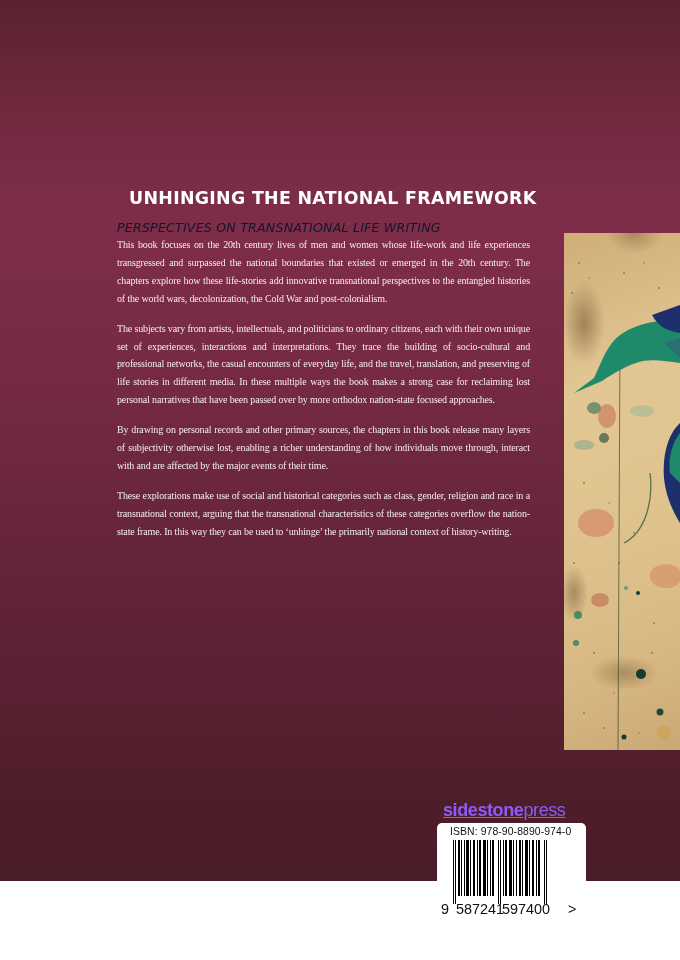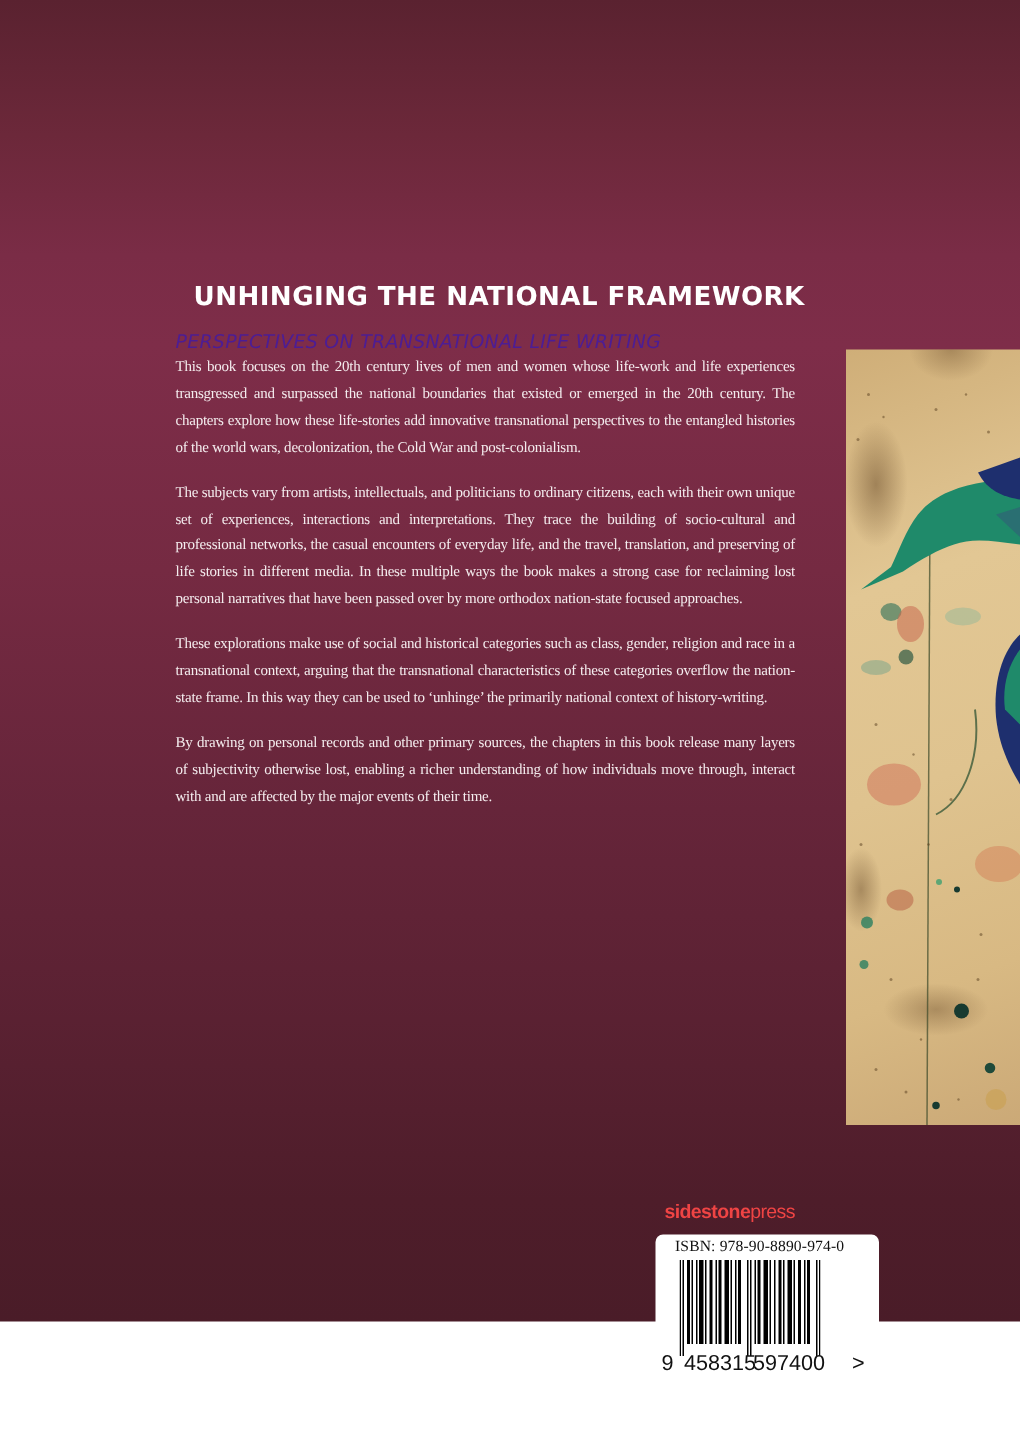--- a/index.html
+++ b/index.html
@@ -15,21 +15,21 @@
         #752a42 380px, #66253a 540px, #5a2132 680px, #4e1d2a 800px, #4a1c28 881px);
     }
     .title-block { position: absolute; left: 117px; top: 176px; }
     .title {
       font-family: "DejaVu Sans", sans-serif; font-weight: bold;
       font-size: 17.4px; color: #ffffff; letter-spacing: 0.3px;
       white-space: nowrap; margin: 12px;
     }
     .subtitle {
       font-family: "DejaVu Sans", sans-serif; font-style: italic;
-      font-size: 12.6px; color: #4c1d95; letter-spacing: 0.2px;
+      font-size: 12.6px; color: #0f172a; letter-spacing: 0.2px;
       white-space: nowrap; margin-top: 5px;
     }
     .body-text {
       position: absolute; left: 117px; top: 232px; width: 413px;
     }
     .body-text p {
       margin: 4px 0 12px 0;
       font-family: Liberation Serif, serif;
       font-size: 10px; line-height: 17.9px; color: #f4ecee;
       text-align: justify; letter-spacing: -0.15px;
@@ -40,28 +40,29 @@
       background:
         radial-gradient(ellipse 30px 60px at 20px 90px, rgba(90,60,30,0.45), transparent 70%),
         radial-gradient(ellipse 40px 30px at 70px 0px, rgba(90,60,30,0.35), transparent 70%),
         radial-gradient(ellipse 50px 25px at 60px 440px, rgba(90,60,30,0.35), transparent 70%),
         radial-gradient(ellipse 20px 40px at 10px 360px, rgba(90,60,30,0.4), transparent 70%),
         linear-gradient(160deg, #cfae78 0%, #e2c794 30%, #dfc38f 55%, #d8b983 80%, #cba977 100%);
     }
     .isbn-area { position: absolute; left: 437px; top: 823px; width: 149px; height: 95px; background: #ffffff; border-radius: 5px 5px 0 0; }
     .logo {
       position: absolute; left: 443px; top: 800px; white-space: nowrap;
-      font-family: "Liberation Sans", sans-serif; font-size: 13px; color: #ef4444;
+      font-family: "Liberation Sans", sans-serif; font-size: 18px; color: #8b5cf6;
       letter-spacing: -0.4px;
+      text-decoration: underline;
     }
     .logo .bold { font-weight: bold; }
     .logo .light { font-weight: normal; }
     .isbn-label {
       position: absolute; left: 450px; top: 826px; white-space: nowrap;
-      font-family: Liberation Serif, serif; font-size: 10.4px; color: #111;
+      font-family: Liberation Sans, sans-serif; font-size: 10.4px; color: #111;
       letter-spacing: 0.1px;
     }
     .barcode { position: absolute; left: 453px; top: 840px; width: 94px; height: 64px; }
     .barcode-digits {
       position: absolute; top: 902px; font-family: "Liberation Sans", sans-serif;
       font-size: 14.4px; color: #111; white-space: nowrap; line-height: 14px;
     }
   </style>
 </head>
 <body>
@@ -69,22 +70,22 @@
 <div class="cover"></div>
 
 <div class="title-block">
   <h1 class="title">UNHINGING THE NATIONAL FRAMEWORK</h1>
   <div class="subtitle">PERSPECTIVES ON TRANSNATIONAL LIFE WRITING</div>
 </div>
 
 <div class="body-text">
   <p>This book focuses on the 20th century lives of men and women whose life-work and life experiences transgressed and surpassed the national boundaries that existed or emerged in the 20th century. The chapters explore how these life-stories add innovative transnational perspectives to the entangled histories of the world wars, decolonization, the Cold War and post-colonialism.</p>
   <p>The subjects vary from artists, intellectuals, and politicians to ordinary citizens, each with their own unique set of experiences, interactions and interpretations. They trace the building of socio-cultural and professional networks, the casual encounters of everyday life, and the travel, translation, and preserving of life stories in different media. In these multiple ways the book makes a strong case for reclaiming lost personal narratives that have been passed over by more orthodox nation-state focused approaches.</p>
+  <p>By drawing on personal records and other primary sources, the chapters in this book release many layers of subjectivity otherwise lost, enabling a richer understanding of how individuals move through, interact with and are affected by the major events of their time.</p>
   <p>These explorations make use of social and historical categories such as class, gender, religion and race in a transnational context, arguing that the transnational characteristics of these categories overflow the nation-state frame. In this way they can be used to ‘unhinge’ the primarily national context of history-writing.</p>
-  <p>By drawing on personal records and other primary sources, the chapters in this book release many layers of subjectivity otherwise lost, enabling a richer understanding of how individuals move through, interact with and are affected by the major events of their time.</p>
 </div>
 
 <div class="art">
   <svg width="116" height="517" viewBox="0 0 116 517">
 
     <line x1="56" y1="105" x2="54" y2="517" stroke="#3d4a2a" stroke-width="1" opacity="0.7"></line>
 
     <path d="M48 110 C60 95 80 90 95 88 L116 80 L116 130 C100 128 85 125 72 130 C62 133 50 140 38 148 L10 160 L30 145 C35 135 40 120 48 110 Z" fill="#1f8a6a"></path>
     <path d="M88 82 L116 72 L116 100 C105 98 95 95 88 82 Z" fill="#1e2f6e"></path>
     <path d="M100 110 L116 105 L116 125 Z" fill="#2a6f72"></path>
@@ -172,15 +173,15 @@
     <rect x="76" y="0" width="1" height="56"></rect>
       <rect x="79" y="0" width="2" height="56"></rect>
     <rect x="83" y="0" width="1" height="56"></rect>
       <rect x="85" y="0" width="2" height="56"></rect>
     <rect x="91" y="0" width="1" height="64"></rect>
       <rect x="93" y="0" width="1" height="64"></rect>
   </g>
 </svg>
 
 <span class="barcode-digits" style="left:441px;">9</span>
-<span class="barcode-digits" style="left:456px;">458315</span>
+<span class="barcode-digits" style="left:456px;">587241</span>
 <span class="barcode-digits" style="left:502px;">597400</span>
 <span class="barcode-digits" style="left:568px;">&gt;</span>
 
 </body></html>

